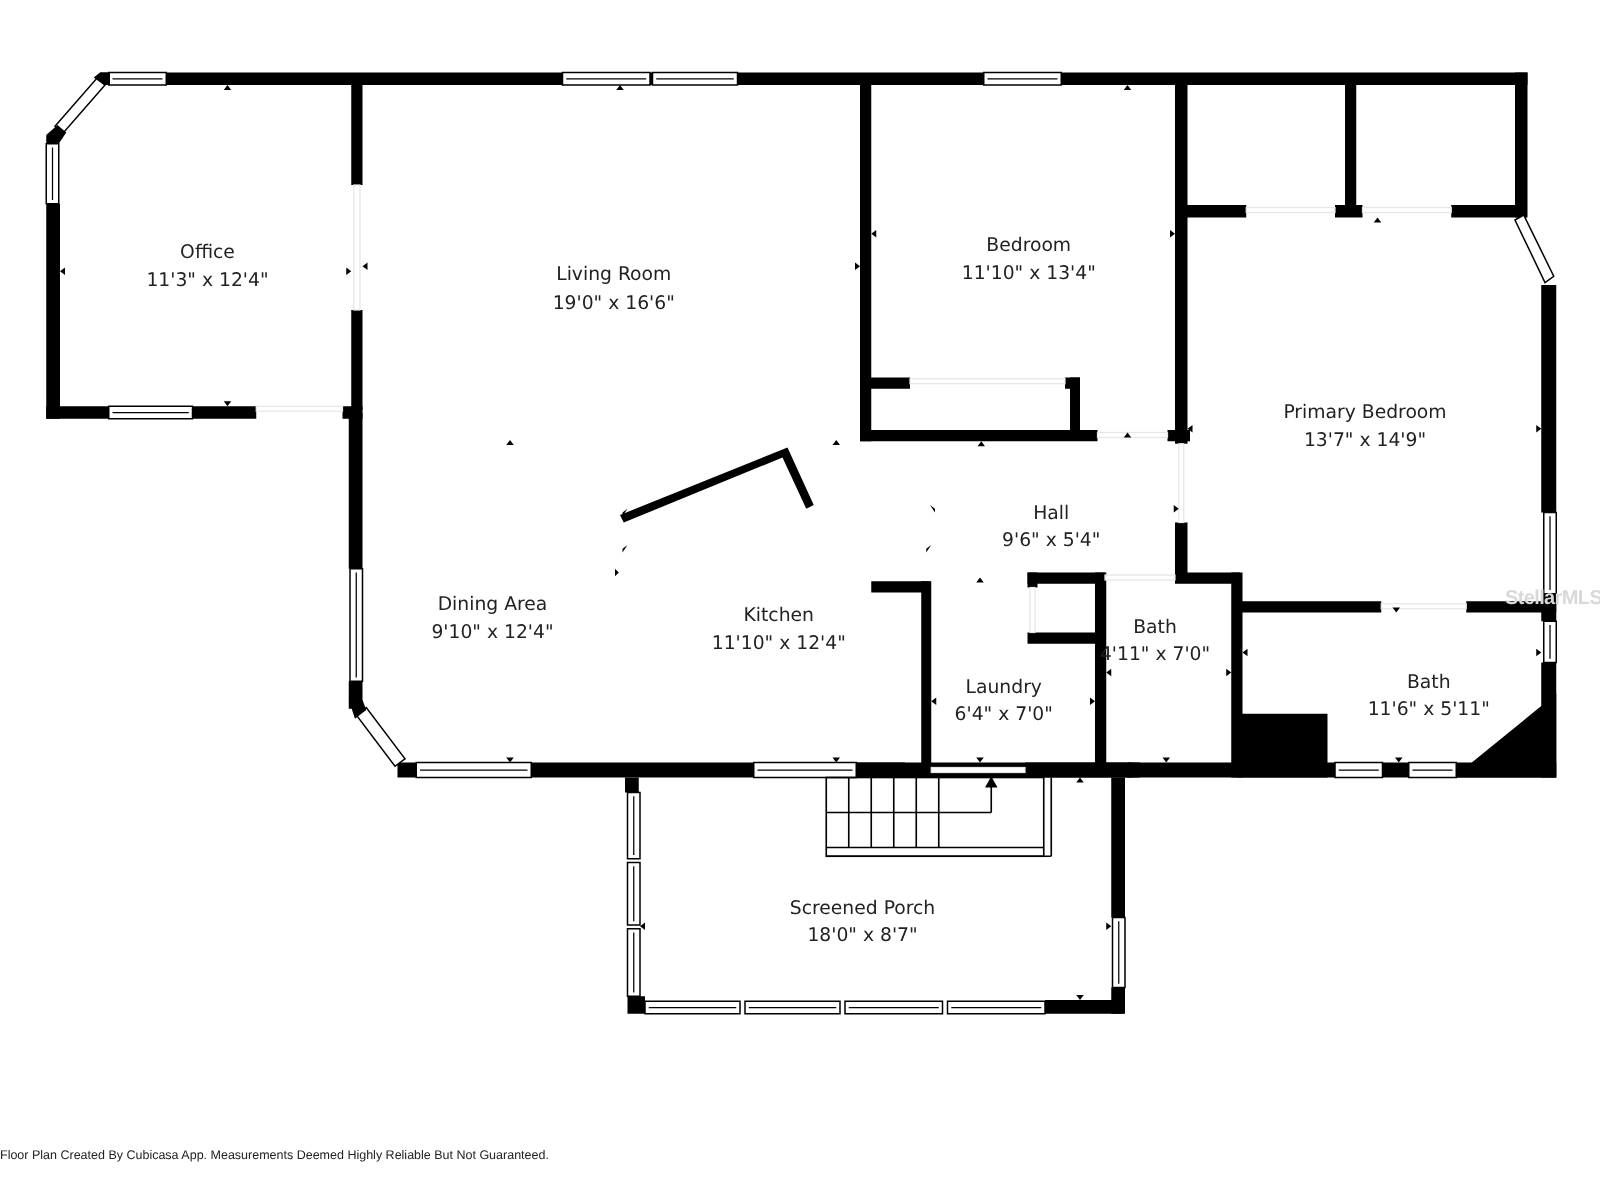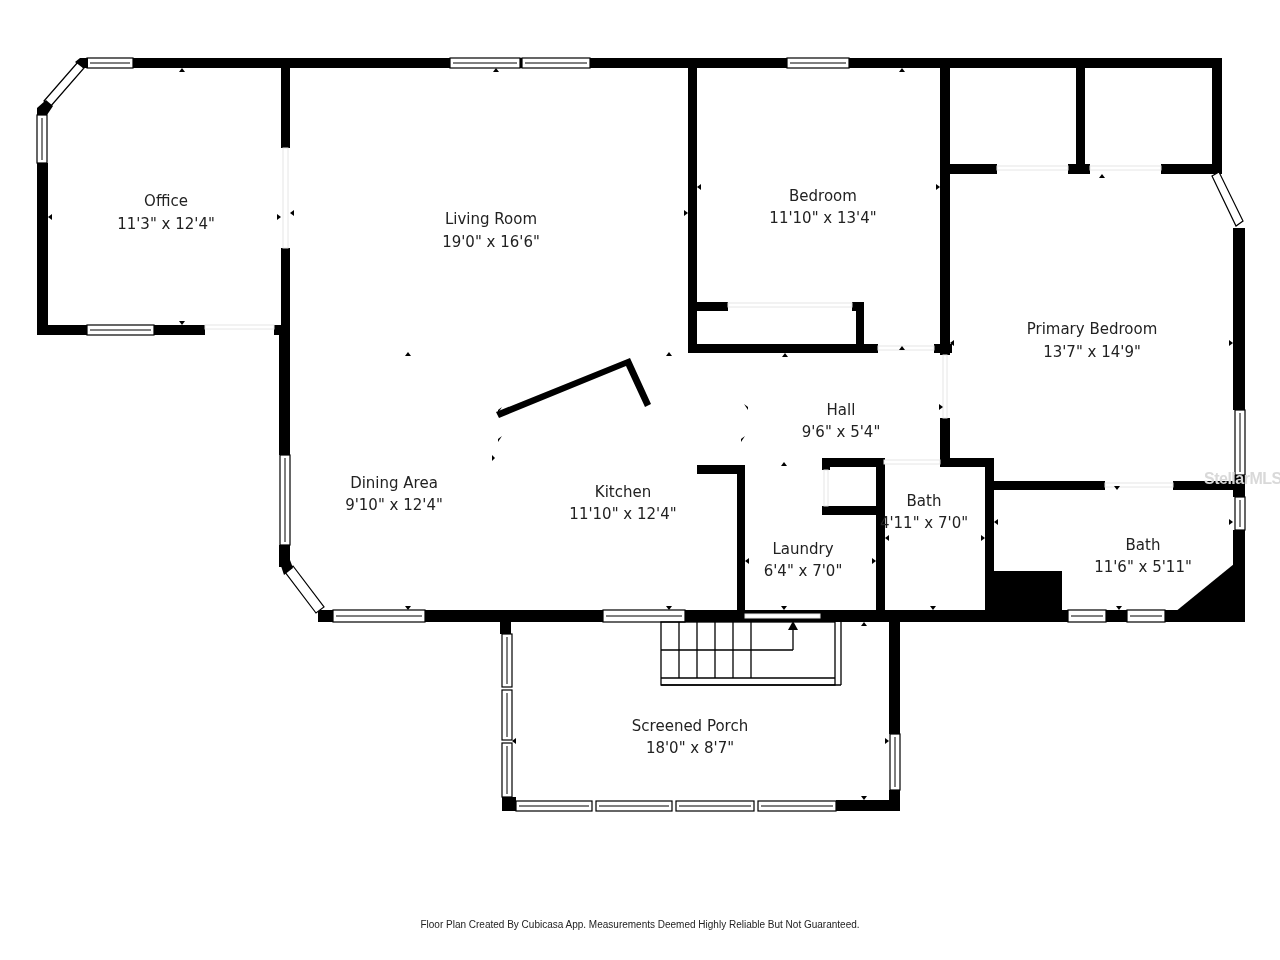--- a/index.html
+++ b/index.html
@@ -7,21 +7,21 @@
          font-family: "DejaVu Sans", "Liberation Sans", sans-serif; }
   #plan { position: absolute; left: 0; top: 0; width: 1280px; height: 960px; }
   .wall { fill: #000000; }
   .win { fill: #ffffff; stroke: #000000; stroke-width: 1.2; }
   .winline { stroke: #000; stroke-width: 1; fill: none; }
   .thin { stroke: #000; stroke-width: 1.3; fill: none; }
   .opening { stroke: #e6e6e6; stroke-width: 1; fill: #fff; }
   .room-label { font-size: 15px; fill: #222222; text-anchor: middle; }
   .room-dim { font-size: 15px; fill: #222222; text-anchor: middle; }
   .marker { fill: #000; }
-  .footer { position: absolute; left: 0; width: 1280px; top: 919px; text-align: center;
+  .footer { position: absolute; left: 0; width: 1280px; top: 919px; 
             font-size: 10px; color: #222; font-family: "Liberation Sans", sans-serif; }
   .watermark { position: absolute; left: 1204px; top: 470px; font-size: 16px; color: #d9d9d9;
                font-family: "Liberation Sans", sans-serif; font-weight: bold; letter-spacing: -0.5px; }
 </style>
 </head>
 <body>
 
 <svg id="plan" viewBox="0 0 1280 960" xmlns="http://www.w3.org/2000/svg">
 
   <g>

